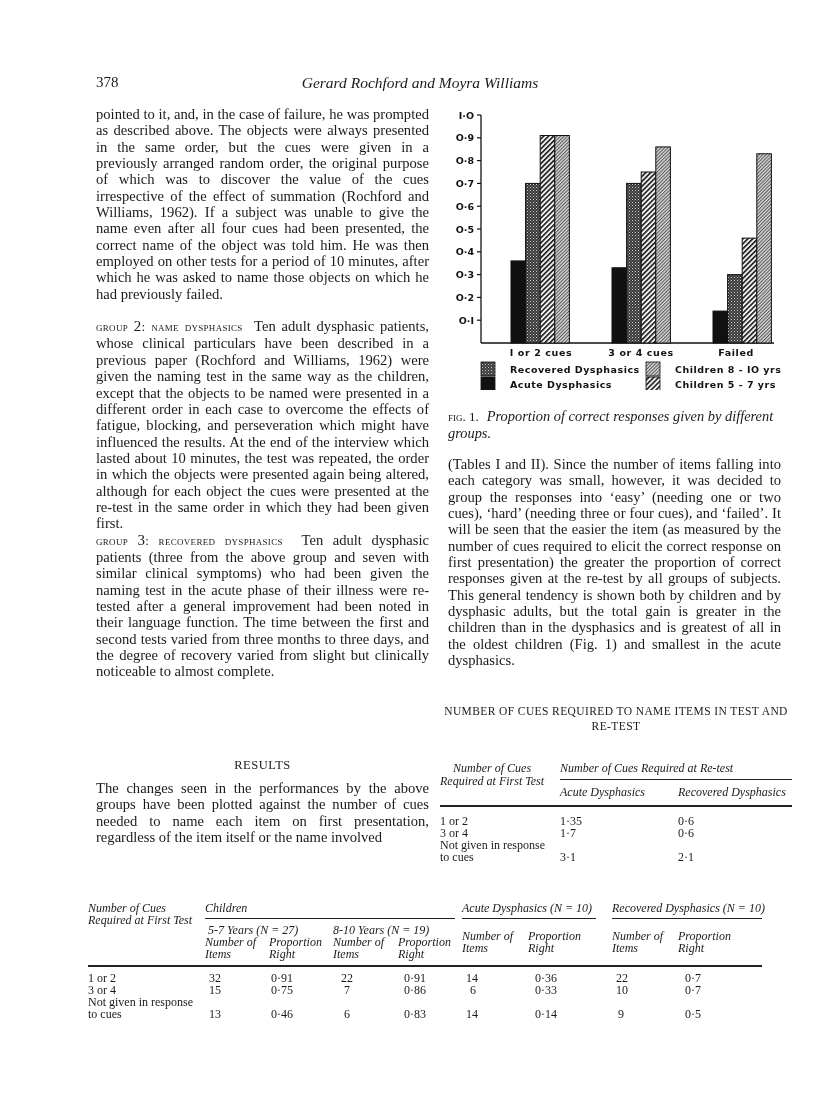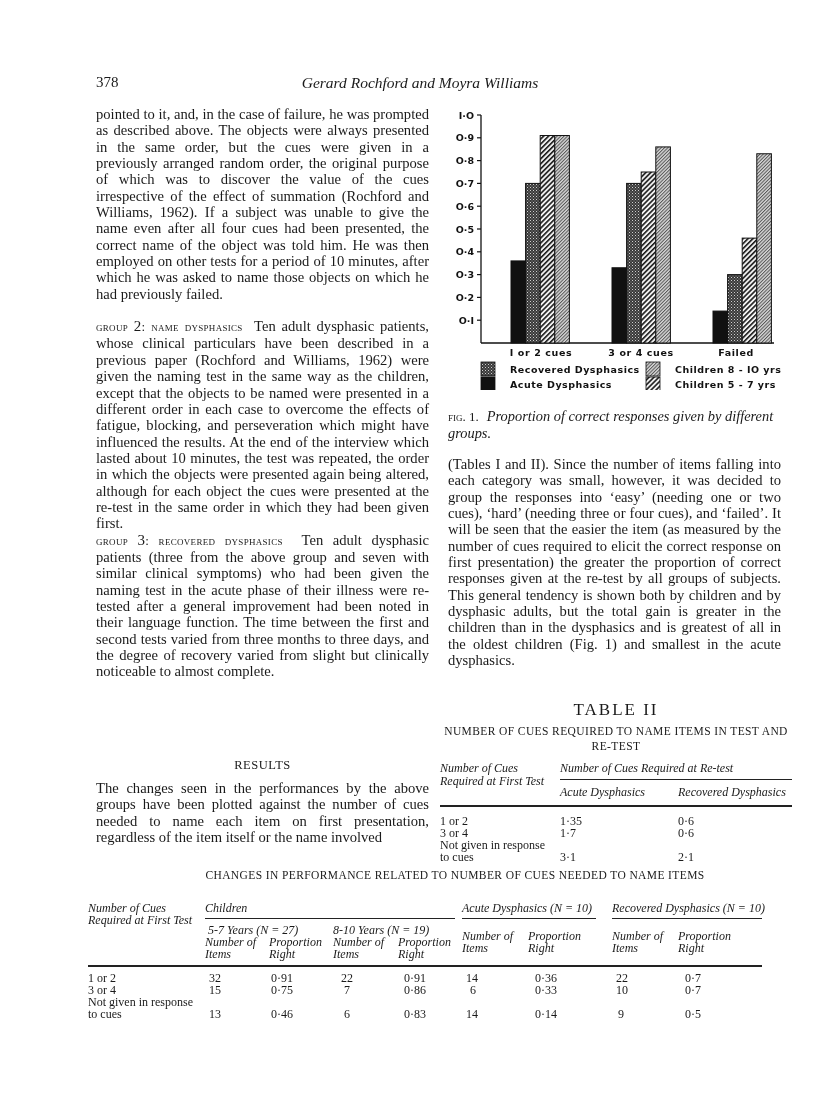--- a/index.html
+++ b/index.html
@@ -27,21 +27,21 @@
   .chart svg { display: block; }
   .chart text { font-family: "DejaVu Sans", sans-serif; }
 
   .fig-caption { left: 448px; top: 408px; width: 340px; font-size: 14.4px; line-height: 17px; }
   .fig-caption .lbl { font-variant: small-caps; font-size: 13px; font-style: normal; margin-right: 8px; }
   .fig-caption .txt { font-style: italic; }
 
   
   .tbl-title { font-size: 17px; letter-spacing: 2px; text-align: center; }
   .tbl-sub { font-size: 11.5px; letter-spacing: 0.4px; text-align: center; line-height: 15px; }
-  .it { font-style: italic; }
+  .it { font-style: italic; text-align: center; }
 
   .t2 { left: 440px; top: 700px; width: 352px; }
   .t2-grid { position: absolute; left: 0; top: 62px; width: 352px; font-size: 12px; line-height: 13px; }
   .t2-grid .r { position: absolute; }
   .rule { position: absolute; background: #222; }
 
   .t1 { left: 88px; top: 862px; width: 720px; }
   .t1-grid { position: absolute; left: 0; top: 40px; width: 720px; font-size: 12px; line-height: 13px; }
   .t1-grid span { position: absolute; white-space: nowrap; }
 </style>
@@ -143,21 +143,20 @@
 
 <div class="abs fig-caption">
   <span class="lbl">fig. 1.</span><span class="txt">Proportion of correct responses given by different groups.</span>
 </div>
 
 <div class="abs col col-right" style="top:456px;">
   <p>(Tables I and II). Since the number of items falling into each category was small, however, it was decided to group the responses into ‘easy’ (needing one or two cues), ‘hard’ (needing three or four cues), and ‘failed’. It will be seen that the easier the item (as measured by the number of cues required to elicit the correct response on first presentation) the greater the proportion of correct responses given at the re-test by all groups of subjects. This general tendency is shown both by children and by dysphasic adults, but the total gain is greater in the children than in the dysphasics and is greatest of all in the oldest children (Fig. 1) and smallest in the acute dysphasics.</p>
 </div>
 
 <div class="abs t2">
-  <div class="tbl-title">TABLE II</div>
   <div class="tbl-sub" style="margin-top:4px;">
     <div>NUMBER OF CUES REQUIRED TO NAME ITEMS IN TEST AND</div>
     <div>RE-TEST</div>
   </div>
   <div class="t2-grid">
     <div class="r it" style="left:0;top:0;">
       <div>Number of Cues</div>
       <div>Required at First Test</div>
     </div>
     <div class="r it" style="left:120px;top:0;">Number of Cues Required at Re-test</div>
@@ -175,21 +174,20 @@
     <div class="r" style="left:238px;top:65px;">0·6</div>
 
     <div class="r" style="left:0;top:77px;">Not given in response</div>
     <div class="r" style="left:0;top:89px;">to cues</div>
     <div class="r" style="left:120px;top:89px;">3·1</div>
     <div class="r" style="left:238px;top:89px;">2·1</div>
   </div>
 </div>
 
 <div class="abs t1">
-  <div class="tbl-sub" style="margin-top:6px; padding-left:14px;">CHANGES IN PERFORMANCE RELATED TO NUMBER OF CUES NEEDED TO NAME ITEMS</div>
   <div class="t1-grid">
     <span class="it" style="left:0;top:0;">Number of Cues</span>
     <span class="it" style="left:0;top:12px;">Required at First Test</span>
 
     <span class="it" style="left:117px;top:0;">Children</span>
     <span class="it" style="left:374px;top:0;">Acute Dysphasics (N = 10)</span>
     <span class="it" style="left:524px;top:0;">Recovered Dysphasics (N = 10)</span>
 
     <div class="rule" style="left:117px;top:16px;width:250px;height:1px;"></div>
     <div class="rule" style="left:374px;top:16px;width:134px;height:1px;"></div>

